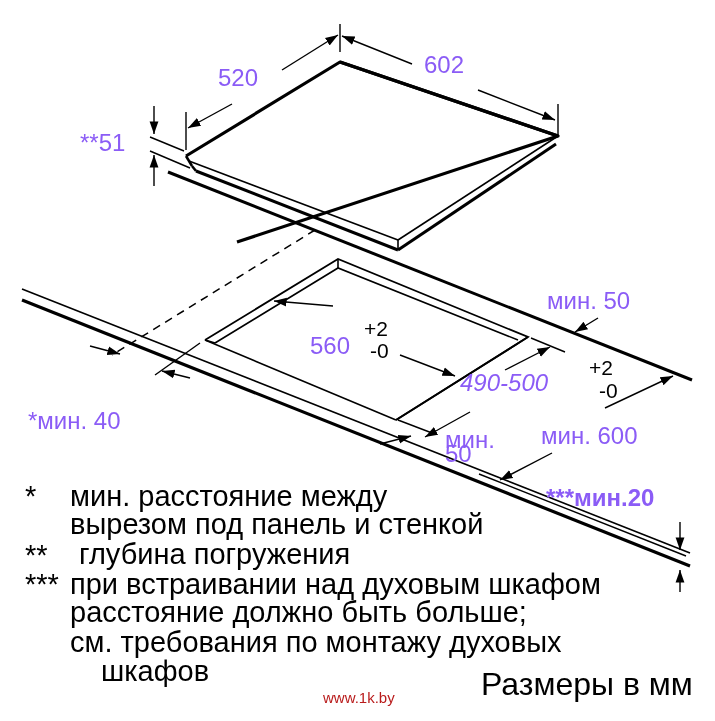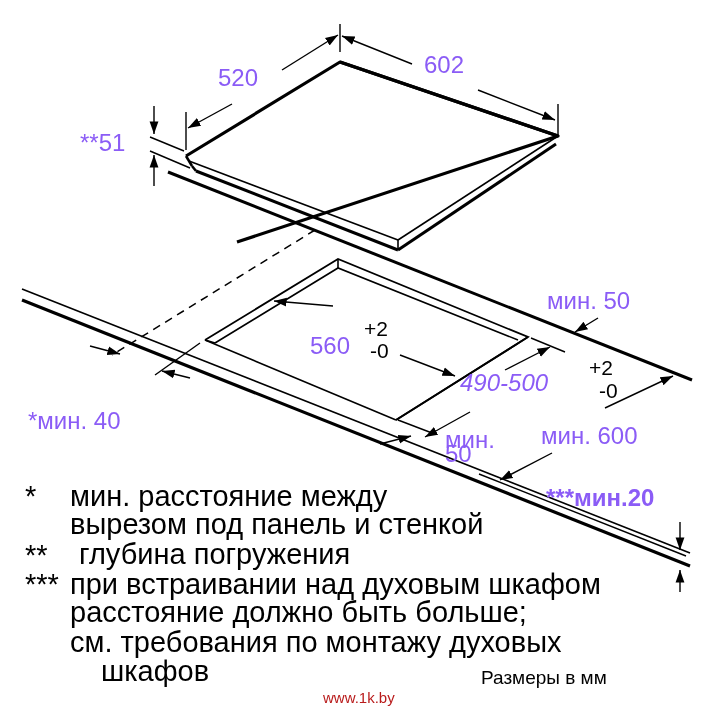--- a/index.html
+++ b/index.html
@@ -4,21 +4,21 @@
 <style>
   html, body { margin: 0; padding: 0; background: #ffffff; }
   body { width: 715px; height: 721px; position: relative; overflow: hidden;
          font-family: "Liberation Sans", "DejaVu Sans", sans-serif; color: #000; }
   #drawing { position: absolute; left: 0; top: 0; width: 715px; height: 721px; }
   .lbl { position: absolute; font-size: 24px; line-height: 1; white-space: nowrap; color: #8b5cf6; }
   .sup { position: absolute; font-size: 21px; line-height: 1; }
   .note-star { position: absolute; font-size: 29px; line-height: 1; }
   .note-line { position: absolute; font-size: 29px; line-height: 1; white-space: nowrap; }
   .watermark { position: absolute; font-size: 15px; color: #b91c1c; text-align: center; }
-  .units { position: absolute; font-size: 19px; line-height: 1; white-space: nowrap; }
+  .units { position: absolute; font-size: 32px; line-height: 1; white-space: nowrap; }
 </style>
 </head>
 <body>
 
 <svg id="drawing" viewBox="0 0 715 721" xmlns="http://www.w3.org/2000/svg">
   <defs>
     <marker id="arr" viewBox="0 0 10 10" refX="10" refY="5" markerWidth="9" markerHeight="9" orient="auto-start-reverse">
       <path d="M0,1.5 L10,5 L0,8.5 z" fill="#000"></path>
     </marker>
   </defs>

